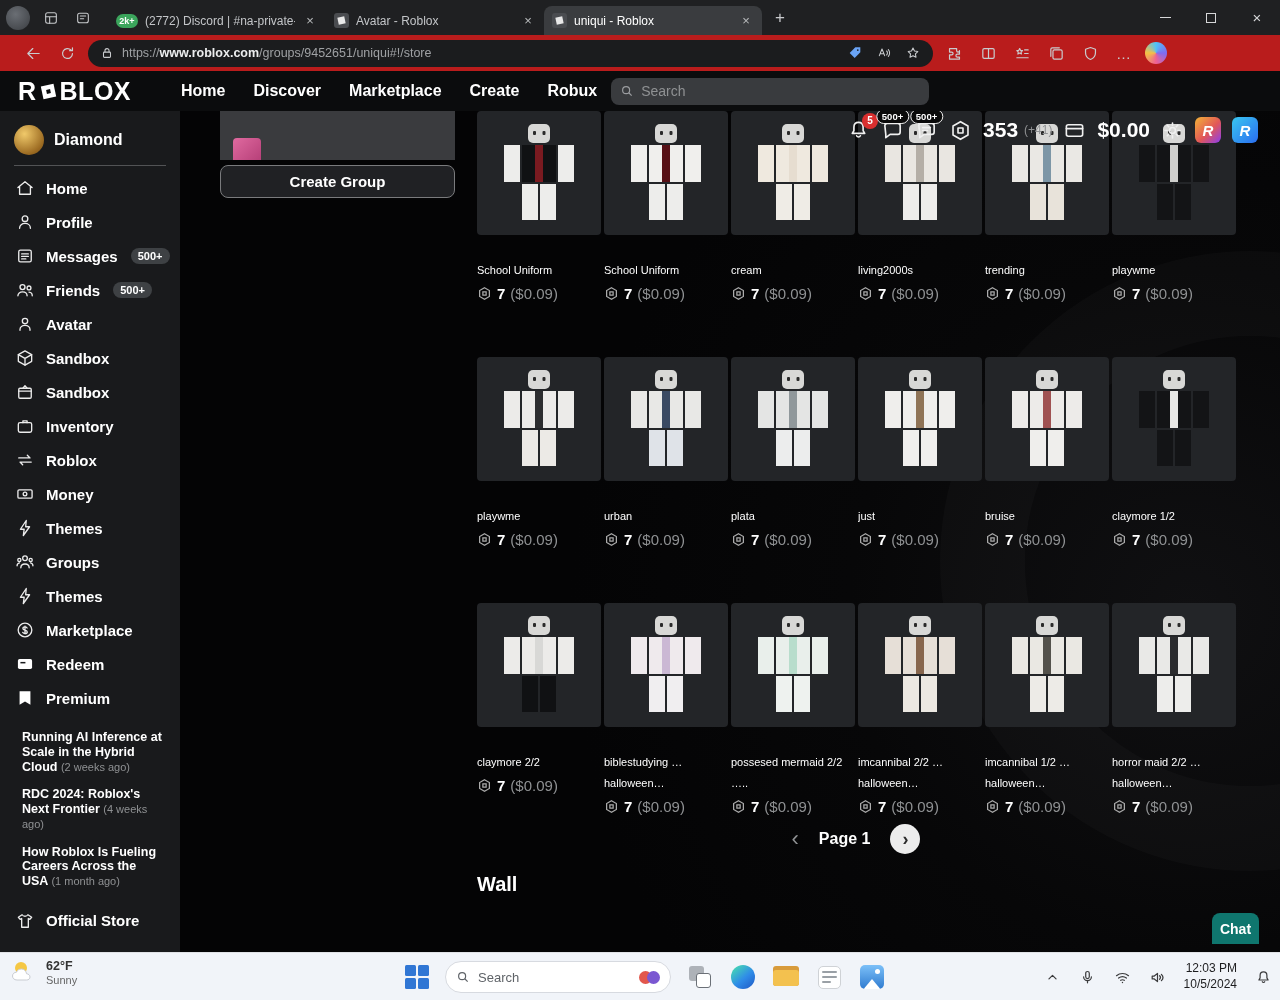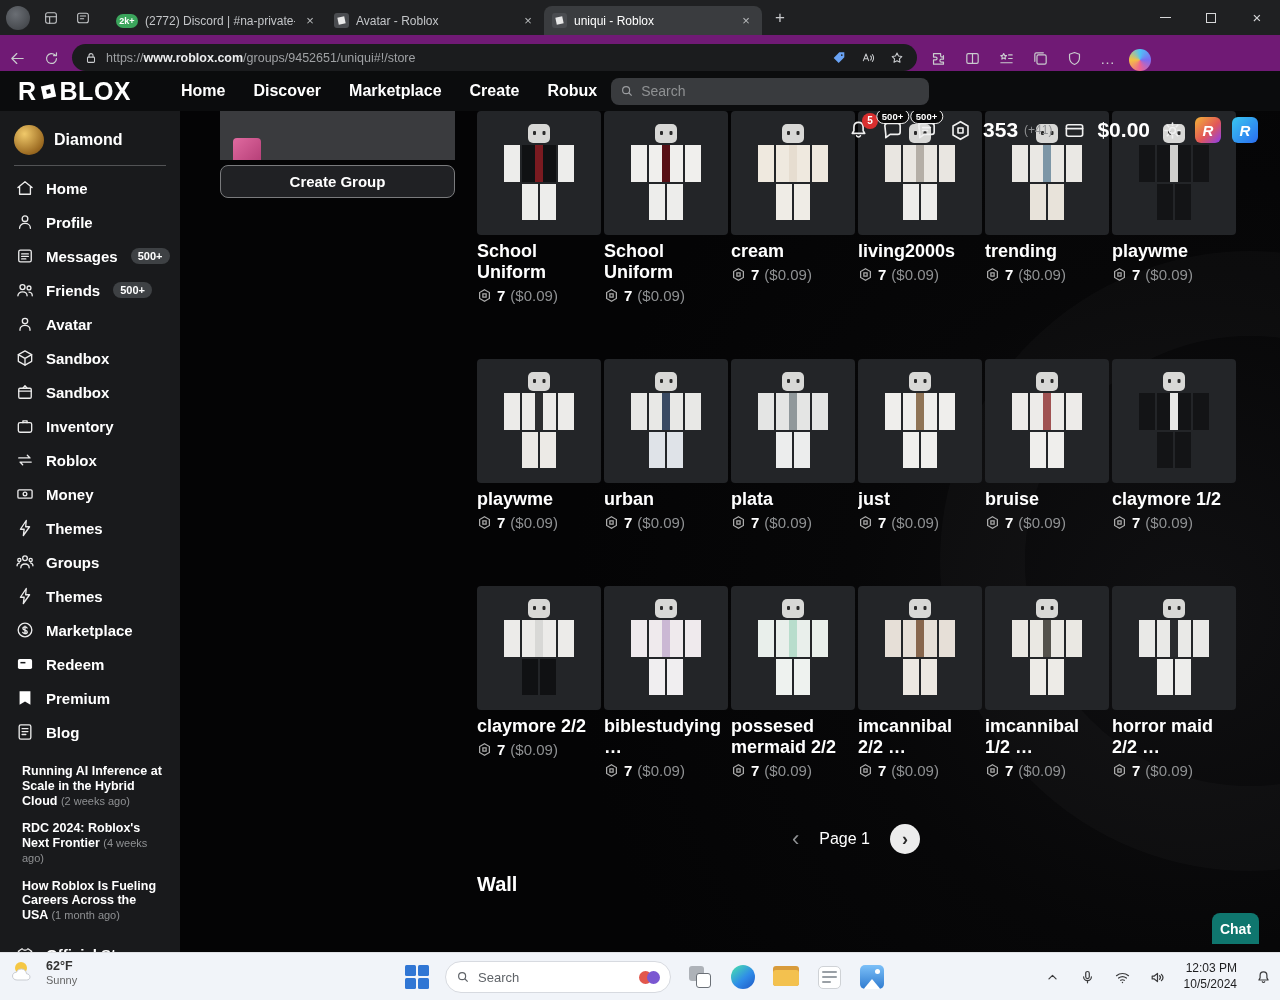--- a/index.html
+++ b/index.html
@@ -20,21 +20,21 @@
 .fav-rbx{width:15px;height:15px;background:#4a4c50;border-radius:3px;display:flex;align-items:center;justify-content:center;flex:none}
 .fav-rbx i{display:block;width:7px;height:7px;background:#e8e8e8;transform:rotate(-12deg)}
 .newtab{width:28px;height:28px;display:flex;align-items:center;justify-content:center;color:#c8cacd;font-size:17px;cursor:pointer;margin-left:4px}
 .wincontrols{margin-left:auto;display:flex;height:35px}
 .winbtn{width:46px;height:35px;display:flex;align-items:center;justify-content:center;cursor:pointer}
 .winbtn .mini{width:11px;height:1px;background:#d6d7d9}
 .winbtn .maxi{width:10px;height:10px;border:1px solid #d6d7d9}
 .winbtn.close{color:#d6d7d9;font-size:15px}
 
 
-.toolbar{height:36px;background:#701a75;display:flex;align-items:flex-end;padding:0 4px;gap:8px}
+.toolbar{height:36px;background:#b91c1c;display:flex;align-items:center;padding:0 20px;gap:8px}
 .tbi{width:26px;height:26px;display:flex;align-items:center;justify-content:center;flex:none;cursor:pointer}
 .tbi svg{width:17px;height:17px;stroke:#c9cbce;fill:none;stroke-width:1.7;stroke-linecap:round;stroke-linejoin:round}
 .addr{flex:0 0 845px;height:27px;background:#1b1c1e;border-radius:14px;display:flex;align-items:center;padding:0 12px;gap:8px;font-size:12.5px}
 .addr .scheme,.addr .path{color:#9fa1a4}
 .addr .host{color:#ecedee;font-weight:700}
 .addr-right{margin-left:auto;display:flex;gap:13px;align-items:center}
 .addr-right svg{width:16px;height:16px;stroke:#c9cbce;fill:none;stroke-width:1.6;stroke-linecap:round;stroke-linejoin:round}
 .tag-fill{fill:#6aa3f5;stroke:none}
 .copilot{width:22px;height:22px;border-radius:50%;background:conic-gradient(#4fc3f7,#7e6bf2,#ef6292,#f5c044,#4fc3f7);flex:none;cursor:pointer}
 .dots{color:#c9cbce;font-size:15px;letter-spacing:1px;cursor:pointer}
@@ -92,31 +92,31 @@
 .fig{position:relative;width:88px;height:98px;margin:13px auto 0}
 .part{position:absolute}
 .head{left:33px;top:0;width:22px;height:19px;border-radius:5px;background:var(--head,#d6d6d4)}
 .head::before{content:"";position:absolute;left:5px;top:7px;width:2.5px;height:3.5px;background:#2a2a2a;border-radius:1px;box-shadow:9.5px 0 0 #2a2a2a}
 .torso{left:27px;top:21px;width:34px;height:37px;background:var(--torso,#e9e9e7)}
 .stripe{left:40px;top:21px;width:8px;height:37px;background:var(--stripe,transparent)}
 .armL{left:9px;top:21px;width:16px;height:37px;background:var(--arms,#e9e9e7)}
 .armR{left:63px;top:21px;width:16px;height:37px;background:var(--arms,#e9e9e7)}
 .legL{left:27px;top:60px;width:16px;height:36px;background:var(--legs,#efefed)}
 .legR{left:45px;top:60px;width:16px;height:36px;background:var(--legs,#efefed)}
-.iname{margin-top:6px;font-size:18px;font-weight:700;line-height:21px;max-height:42px;overflow:hidden;padding-right:4px}
+.iname{margin-top:25px;font-size:11px;font-weight:400;line-height:21px;max-height:42px;overflow:hidden;padding-right:4px}
 .iprice{margin-top:4px;display:flex;align-items:center;gap:5px}
 .rbx{width:15px;height:15px;flex:none}
 .rbx path,.rbx rect{fill:none;stroke:#ababab;stroke-width:2}
 .pr{font-size:15px;font-weight:700}
 .usd{font-size:15px;color:#8f9193}
 
 
 .pager{position:absolute;left:297px;top:713px;width:758px;display:flex;align-items:center;justify-content:center;gap:20px}
 .pchev{color:#8f9193;font-size:22px;cursor:pointer}
-.plabel{font-size:16px;font-weight:400}
+.plabel{font-size:16px;font-weight:700}
 .pnext{width:30px;height:30px;border-radius:50%;background:#ececec;color:#2a2a2a;display:flex;align-items:center;justify-content:center;font-size:18px;font-weight:700;cursor:pointer}
 .wallh{position:absolute;left:297px;top:762px;font-size:20px;font-weight:800}
 .wallp{position:absolute;left:293px;top:797px;width:757px;height:44px;background:#141415;border-radius:10px 10px 0 0;padding:14px 16px 0}
 .wallp input{width:620px;height:38px;background:#0a0a0b;border:1px solid #434446;border-radius:8px;color:#ddd;font-size:15px;padding:0 12px;outline:none}
 .wallp input::placeholder{color:#9a9c9e}
 
 
 .chatbtn{position:absolute;right:21px;top:913px;width:47px;height:31px;background:#0f766e;border-radius:8px 8px 0 0;display:flex;align-items:center;justify-content:center;font-size:14px;font-weight:700;z-index:40;cursor:pointer}
 
 
@@ -409,27 +409,20 @@
           <rect x="6.5" y="9.5" width="6" height="1.8" style="fill:#191a1c;stroke:none"></rect>
         </svg>
       <span>Redeem</span>
     </div>
     <div class="srow">
       <svg class="sic" viewBox="0 0 24 24">
           <path class="fl" d="M5.5 4h13v16l-6.5-3.8L5.5 20z"></path>
         </svg>
       <span>Premium</span>
     </div>
-    <div class="srow">
-      <svg class="sic" viewBox="0 0 24 24">
-          <rect x="5" y="3.5" width="14" height="17" rx="2"></rect>
-          <path d="M8.5 8h7M8.5 11.5h7M8.5 15h4.5"></path>
-        </svg>
-      <span>Blog</span>
-    </div>
 
     <div class="sposts">
       <div class="spost">
         <span>Running AI Inference at Scale in the Hybrid Cloud</span>
         <span class="age">(2 weeks ago)</span>
       </div>
       <div class="spost">
         <span>RDC 2024: Roblox's Next Frontier</span>
         <span class="age">(4 weeks ago)</span>
       </div>

